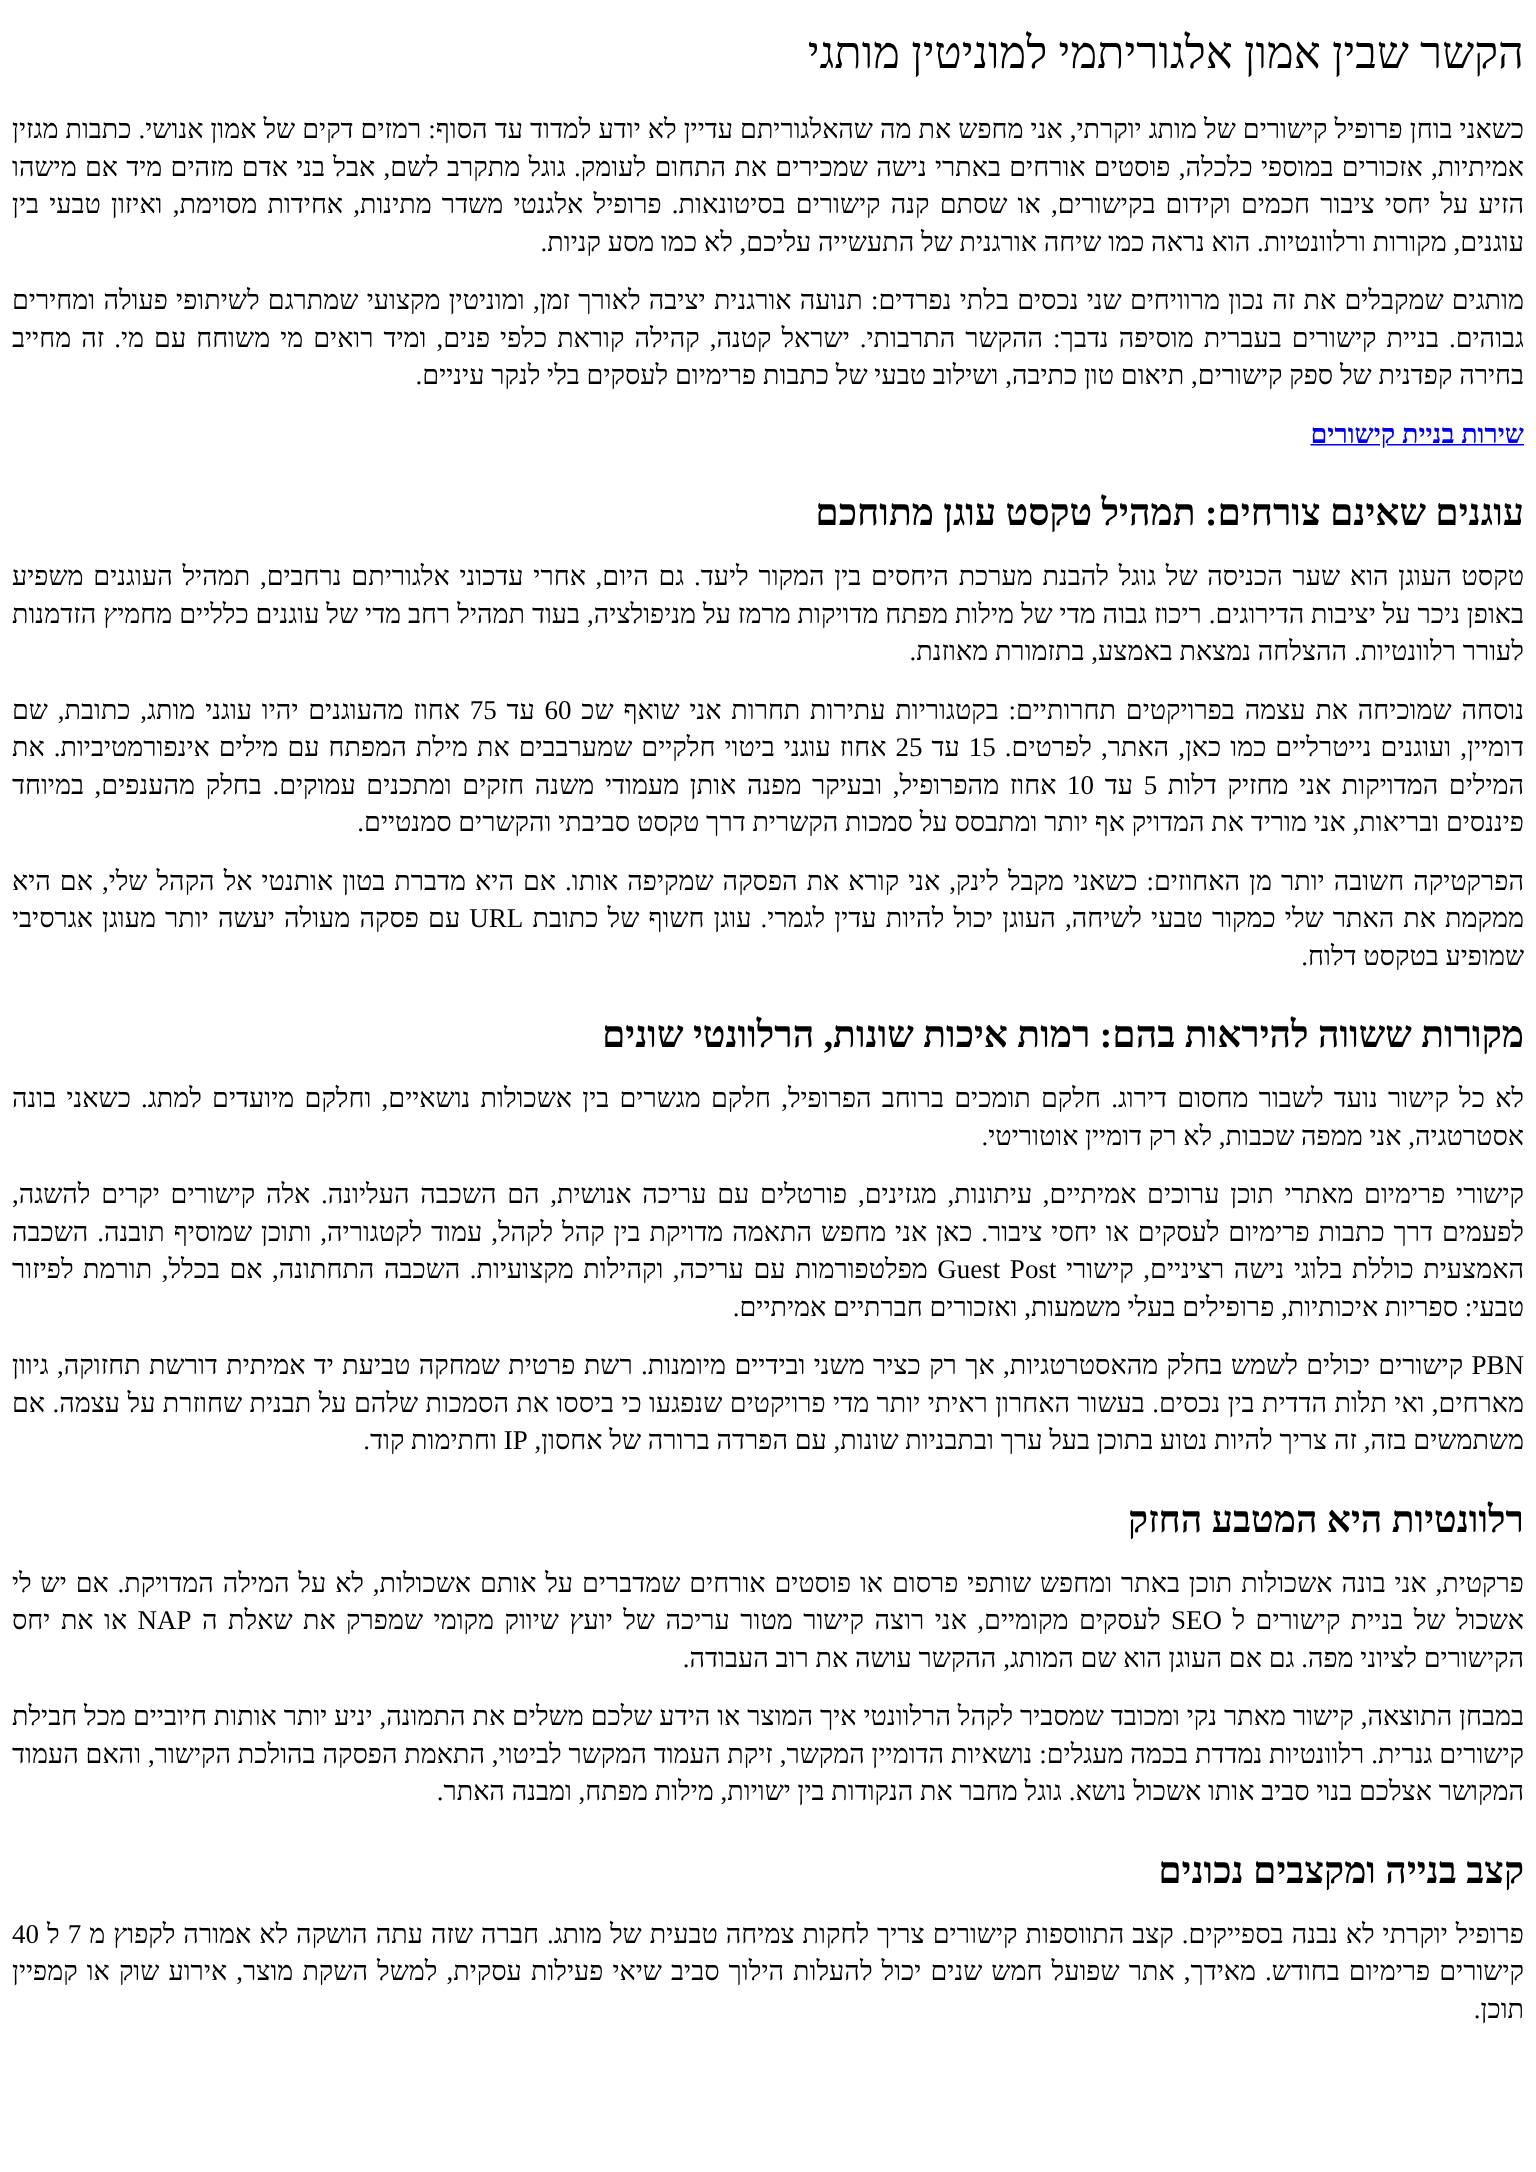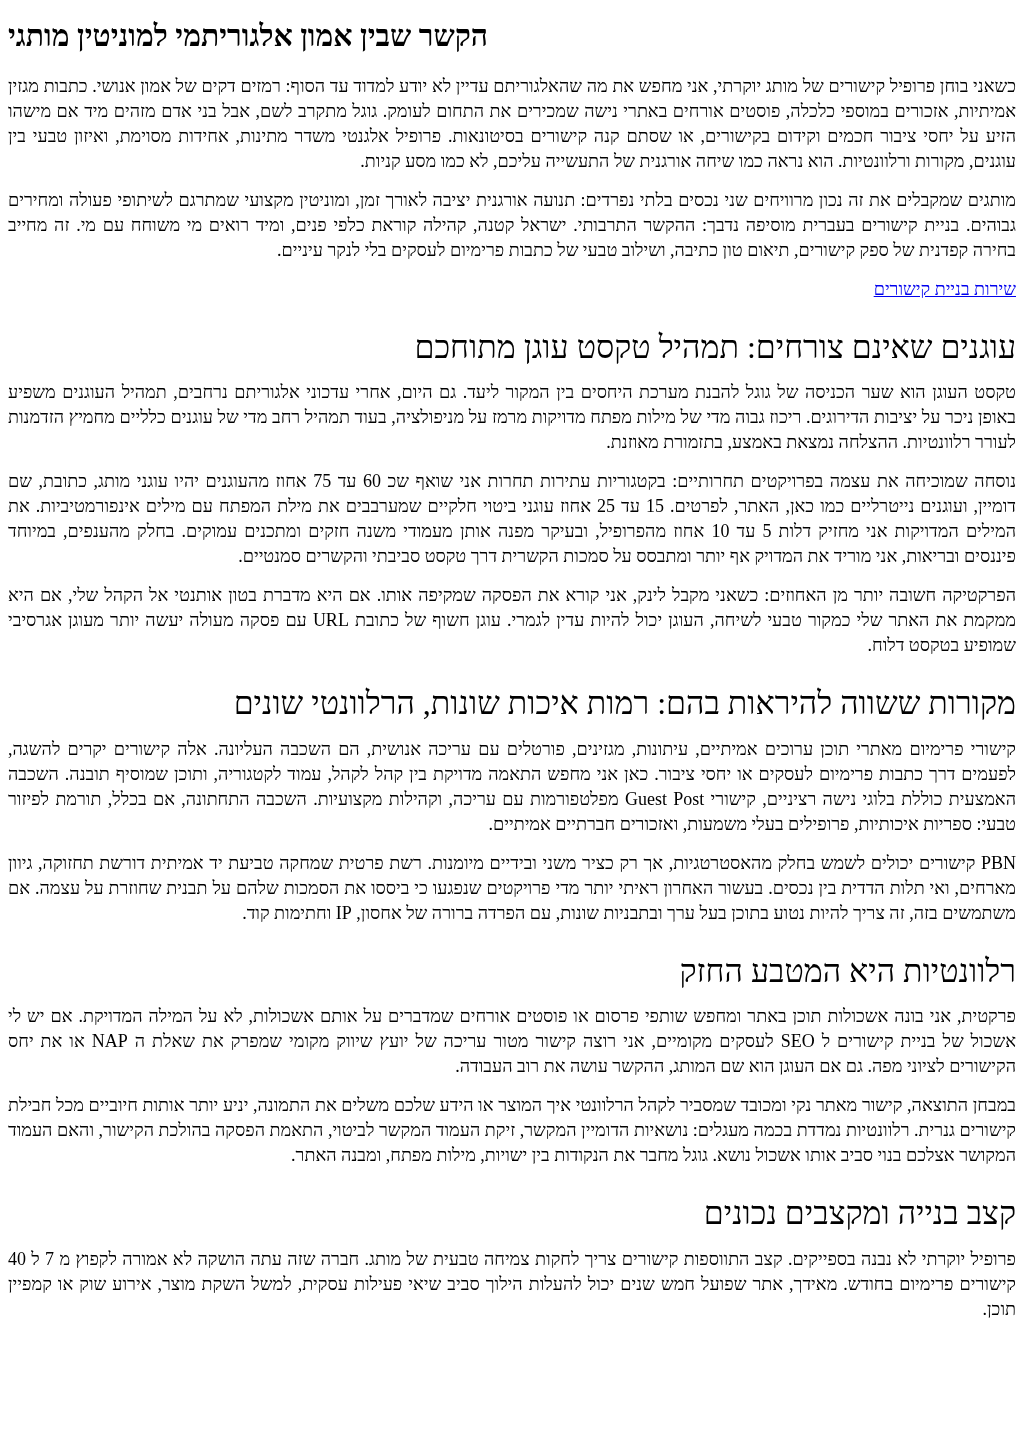--- a/index.html
+++ b/index.html
@@ -13,39 +13,40 @@
     font-size: 18px;
   }
   main { display: block; }
   p {
     text-align: justify;
     line-height: 25px;
     margin: 14px 0;
   }
   h1 {
     font-size: 30px;
-    font-weight: bold;
+    font-weight: normal;
     line-height: 1.2;
-    text-align: left;
+    text-align: right;
     margin: 10px 0 20px 0;
   }
   h2 {
-    font-size: 32px;
-    font-weight: normal;
+    font-size: 25px;
+    font-weight: bold;
     line-height: 1.2;
     text-align: right;
     margin: 26px 0 14px 0;
   }
   .link-line {
     text-align: right;
   }
   a {
     color: #0000ee;
     text-decoration: underline;
     cursor: pointer;
+    font-weight: bold;
   }
 </style>
 </head>
 <body>
 
 <main>
 
   <h1>הקשר שבין אמון אלגוריתמי למוניטין מותגי</h1>
 
   <p>כשאני בוחן פרופיל קישורים של מותג יוקרתי, אני מחפש את מה שהאלגוריתם עדיין לא יודע למדוד עד הסוף: רמזים דקים של אמון אנושי. כתבות מגזין אמיתיות, אזכורים במוספי כלכלה, פוסטים אורחים באתרי נישה שמכירים את התחום לעומק. גוגל מתקרב לשם, אבל בני אדם מזהים מיד אם מישהו הזיע על יחסי ציבור חכמים וקידום בקישורים, או שסתם קנה קישורים בסיטונאות. פרופיל אלגנטי משדר מתינות, אחידות מסוימת, ואיזון טבעי בין עוגנים, מקורות ורלוונטיות. הוא נראה כמו שיחה אורגנית של התעשייה עליכם, לא כמו מסע קניות.</p>
@@ -58,20 +59,21 @@
 
   <section>
     <h2>עוגנים שאינם צורחים: תמהיל טקסט עוגן מתוחכם</h2>
     <p>טקסט העוגן הוא שער הכניסה של גוגל להבנת מערכת היחסים בין המקור ליעד. גם היום, אחרי עדכוני אלגוריתם נרחבים, תמהיל העוגנים משפיע באופן ניכר על יציבות הדירוגים. ריכוז גבוה מדי של מילות מפתח מדויקות מרמז על מניפולציה, בעוד תמהיל רחב מדי של עוגנים כלליים מחמיץ הזדמנות לעורר רלוונטיות. ההצלחה נמצאת באמצע, בתזמורת מאוזנת.</p>
     <p>נוסחה שמוכיחה את עצמה בפרויקטים תחרותיים: בקטגוריות עתירות תחרות אני שואף שכ 60 עד 75 אחוז מהעוגנים יהיו עוגני מותג, כתובת, שם דומיין, ועוגנים נייטרליים כמו כאן, האתר, לפרטים. 15 עד 25 אחוז עוגני ביטוי חלקיים שמערבבים את מילת המפתח עם מילים אינפורמטיביות. את המילים המדויקות אני מחזיק דלות 5 עד 10 אחוז מהפרופיל, ובעיקר מפנה אותן מעמודי משנה חזקים ומתכנים עמוקים. בחלק מהענפים, במיוחד פיננסים ובריאות, אני מוריד את המדויק אף יותר ומתבסס על סמכות הקשרית דרך טקסט סביבתי והקשרים סמנטיים.</p>
     <p>הפרקטיקה חשובה יותר מן האחוזים: כשאני מקבל לינק, אני קורא את הפסקה שמקיפה אותו. אם היא מדברת בטון אותנטי אל הקהל שלי, אם היא ממקמת את האתר שלי כמקור טבעי לשיחה, העוגן יכול להיות עדין לגמרי. עוגן חשוף של כתובת URL עם פסקה מעולה יעשה יותר מעוגן אגרסיבי שמופיע בטקסט דלוח.</p>
   </section>
 
   <section>
     <h2>מקורות ששווה להיראות בהם: רמות איכות שונות, הרלוונטי שונים</h2>
+    <p>לא כל קישור נועד לשבור מחסום דירוג. חלקם תומכים ברוחב הפרופיל, חלקם מגשרים בין אשכולות נושאיים, וחלקם מיועדים למתג. כשאני בונה אסטרטגיה, אני ממפה שכבות, לא רק דומיין אוטוריטי.</p>
     <p>קישורי פרימיום מאתרי תוכן ערוכים אמיתיים, עיתונות, מגזינים, פורטלים עם עריכה אנושית, הם השכבה העליונה. אלה קישורים יקרים להשגה, לפעמים דרך כתבות פרימיום לעסקים או יחסי ציבור. כאן אני מחפש התאמה מדויקת בין קהל לקהל, עמוד לקטגוריה, ותוכן שמוסיף תובנה. השכבה האמצעית כוללת בלוגי נישה רציניים, קישורי Guest Post מפלטפורמות עם עריכה, וקהילות מקצועיות. השכבה התחתונה, אם בכלל, תורמת לפיזור טבעי: ספריות איכותיות, פרופילים בעלי משמעות, ואזכורים חברתיים אמיתיים.</p>
     <p>PBN קישורים יכולים לשמש בחלק מהאסטרטגיות, אך רק כציר משני ובידיים מיומנות. רשת פרטית שמחקה טביעת יד אמיתית דורשת תחזוקה, גיוון מארחים, ואי תלות הדדית בין נכסים. בעשור האחרון ראיתי יותר מדי פרויקטים שנפגעו כי ביססו את הסמכות שלהם על תבנית שחוזרת על עצמה. אם משתמשים בזה, זה צריך להיות נטוע בתוכן בעל ערך ובתבניות שונות, עם הפרדה ברורה של אחסון, IP וחתימות קוד.</p>
   </section>
 
   <section>
     <h2>רלוונטיות היא המטבע החזק</h2>
     <p>פרקטית, אני בונה אשכולות תוכן באתר ומחפש שותפי פרסום או פוסטים אורחים שמדברים על אותם אשכולות, לא על המילה המדויקת. אם יש לי אשכול של בניית קישורים ל SEO לעסקים מקומיים, אני רוצה קישור מטור עריכה של יועץ שיווק מקומי שמפרק את שאלת ה NAP או את יחס הקישורים לציוני מפה. גם אם העוגן הוא שם המותג, ההקשר עושה את רוב העבודה.</p>
     <p>במבחן התוצאה, קישור מאתר נקי ומכובד שמסביר לקהל הרלוונטי איך המוצר או הידע שלכם משלים את התמונה, יניע יותר אותות חיוביים מכל חבילת קישורים גנרית. רלוונטיות נמדדת בכמה מעגלים: נושאיות הדומיין המקשר, זיקת העמוד המקשר לביטוי, התאמת הפסקה בהולכת הקישור, והאם העמוד המקושר אצלכם בנוי סביב אותו אשכול נושא. גוגל מחבר את הנקודות בין ישויות, מילות מפתח, ומבנה האתר.</p>
   </section>
 

